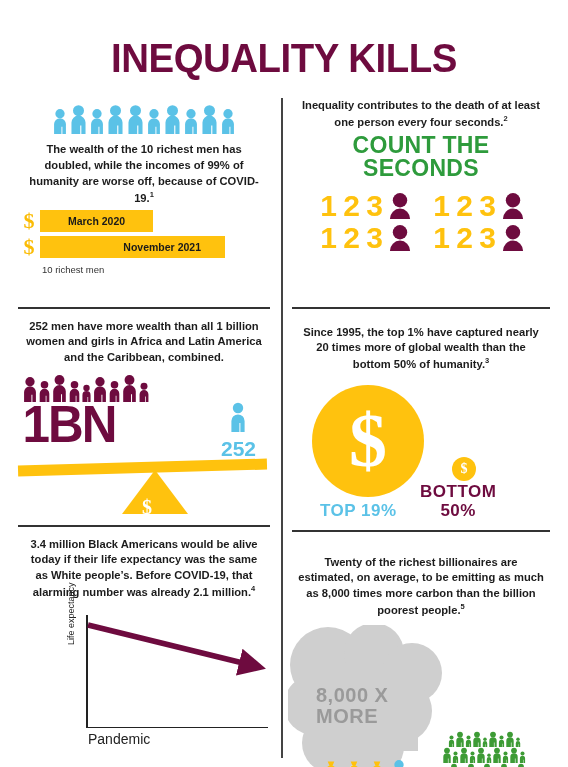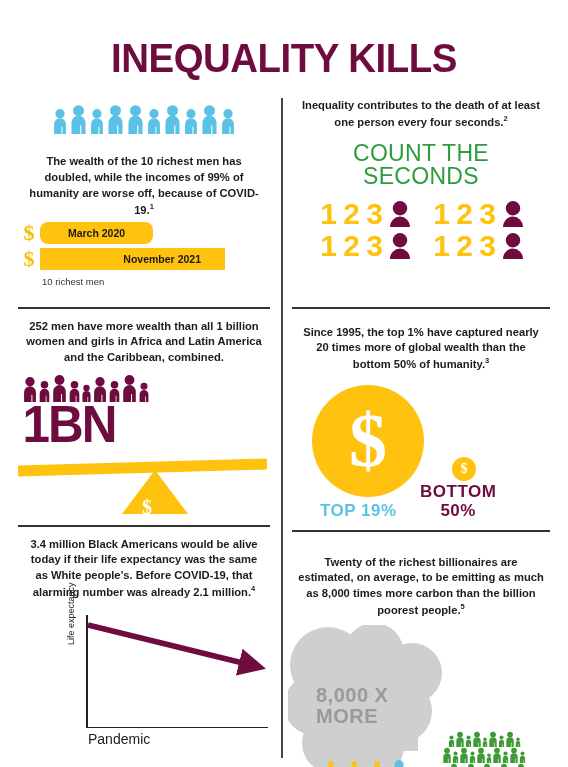--- a/index.html
+++ b/index.html
@@ -68,21 +68,21 @@
     width:22px; text-align:center;
     font-size:22px; font-weight:bold; color:#FBBC05;
     font-family:"Liberation Serif", serif;
     line-height:1;
   }
   .bar {
     background:#FFC20E; height:22px;
     display:flex; align-items:center;
     font-size:10.5px; font-weight:bold; color:#1a1a1a;
   }
-  #barA1 { width:113px; justify-content:center;border-radius:8px; }
+  #barA1 { width:113px; justify-content:center; }
   #barA2 { width:185px; justify-content:flex-end; padding-right:24px; }
   #capA { margin-left:24px; margin-top:6px; }
 
   
   #secB { top:307px; }
   #scaleWrap { position:relative; height:140px; margin-top:8px; }
   #crowdB { position:absolute; left:4px; top:0px; display:flex; align-items:flex-end; gap:0px; }
   #bnText {
     position:absolute; left:2px; top:24px;
     font-size:52px; font-weight:bold; color:#6E0B3F;
@@ -123,22 +123,22 @@
   #trendsvg { position:absolute; left:55px; top:0px; }
   #chartLabel {
     position:absolute; left:82px; top:42px;
     font-size:13px; font-weight:bold; color:#6E0B3F;
     line-height:1.15; letter-spacing:0.2px;
   }
 
   
   #secD { top:98px; }
   #countHead {
-    text-align:center; margin-top:11px;
-    font-size:23px; font-weight:normal; color:#2E9B3C;
+    text-align:center; margin-top:3px;
+    font-size:23px; font-weight:bold; color:#2E9B3C;
     line-height:1.04; letter-spacing:0.3px;
   }
   .sec-grid { margin-top:10px; }
   .sec-line { display:flex; justify-content:center; align-items:center; gap:0px; margin-bottom:2px; }
   .sec-group { display:flex; align-items:center; }
   .sec-num {
     font-size:30px; font-weight:bold; color:#FFC20E;
     line-height:1; width:23px; text-align:center;
   }
   .sec-gap { width:18px; }
@@ -228,21 +228,21 @@
           </svg></span>
         <span style="line-height:0;"><svg width="19" height="30" viewBox="0 0 19 30">
             <circle cx="9.5" cy="6.71" r="5.51" fill="#5BC2E7"></circle>
             <path d="M2.47 30 V18.6 a7.03 7.03 0 0 1 14.06 0 V30 h-4.18 V21.599999999999998 h-1.14 V30 z" fill="#5BC2E7"></path>
           </svg></span>
         <span style="line-height:0;"><svg width="16" height="26" viewBox="0 0 16 26">
             <circle cx="8" cy="5.68" r="4.64" fill="#5BC2E7"></circle>
             <path d="M2.08 26 V16.12 a5.92 5.92 0 0 1 11.84 0 V26 h-3.52 V18.72 h-0.96 V26 z" fill="#5BC2E7"></path>
           </svg></span>
       </div>
-    <div class="body-text" style="margin-top:20px;">
+    <div class="body-text" style="margin-top:8px;">
       <span>The wealth of the 10 richest men has doubled, while the incomes of 99% of humanity are worse off, because of COVID-19.</span><sup>1</sup>
     </div>
     <div class="bar-row">
       <div class="dollar-glyph">$</div>
       <div class="bar" id="barA1">March 2020</div>
     </div>
     <div class="bar-row">
       <div class="dollar-glyph">$</div>
       <div class="bar" id="barA2">November 2021</div>
     </div>
@@ -285,20 +285,27 @@
           <span style="line-height:0;"><svg width="17" height="28" viewBox="0 0 17 28">
               <circle cx="8.5" cy="6.05" r="4.93" fill="#6E0B3F"></circle>
               <path d="M2.21 28 V17.36 a6.29 6.29 0 0 1 12.58 0 V28 h-3.74 V20.16 h-1.02 V28 z" fill="#6E0B3F"></path>
             </svg></span>
           <span style="line-height:0;"><svg width="12" height="20" viewBox="0 0 12 20">
               <circle cx="6" cy="4.279999999999999" r="3.4799999999999995" fill="#6E0B3F"></circle>
               <path d="M1.56 20 V12.4 a4.4399999999999995 4.4399999999999995 0 0 1 8.879999999999999 0 V20 h-2.64 V14.399999999999999 h-0.72 V20 z" fill="#6E0B3F"></path>
             </svg></span>
         </div>
       <div id="bnText">1BN</div>
+      <div id="rightFig">
+        <svg width="18" height="30" viewBox="0 0 18 30">
+          <circle cx="9" cy="6" r="5.2" fill="#5BC2E7"></circle>
+          <path d="M2.4 30 V19 a6.6 6.6 0 0 1 13.2 0 V30 h-4.2 V21 h-1 v9 z" fill="#5BC2E7"></path>
+        </svg>
+        <div id="num252">252</div>
+      </div>
       <div id="beam"></div>
       <div id="fulcrum"></div>
       <div id="fulcrumDollar">$</div>
     </div>
   </div>
 
   <div class="col-left" id="secC">
     <div class="hdiv"></div>
     <div class="body-text" style="margin-top:8px;">
       <span>3.4 million Black Americans would be alive today if their life expectancy was the same as White people’s. Before COVID-19, that alarming number was already 2.1 million.</span><sup>4</sup>

